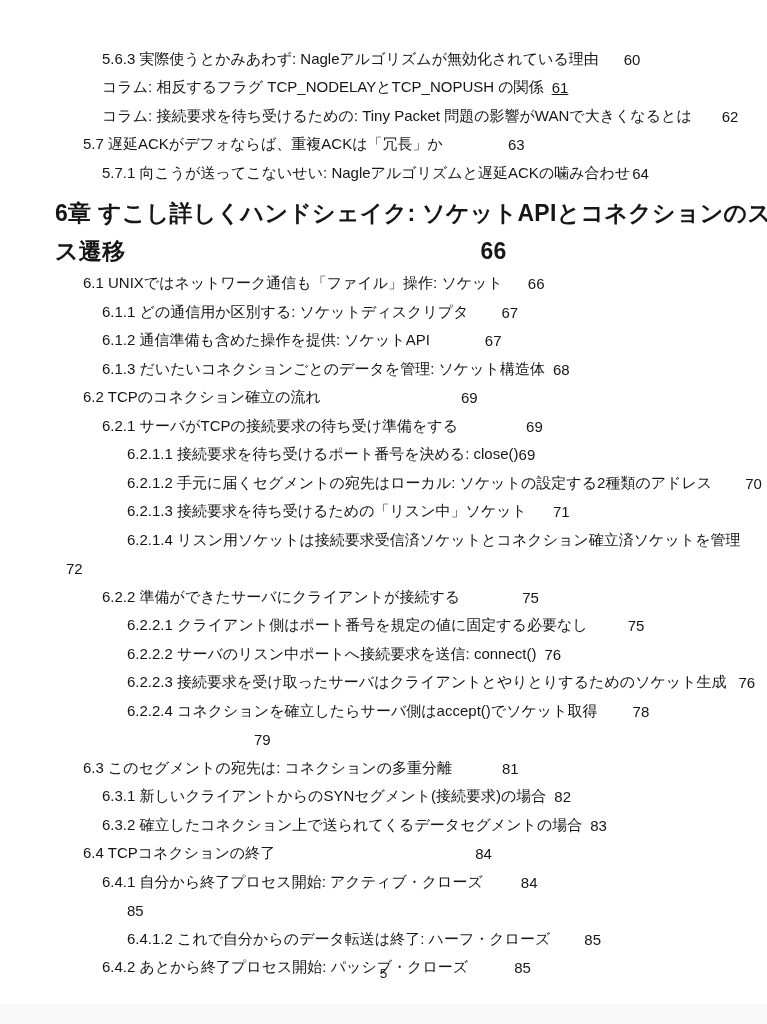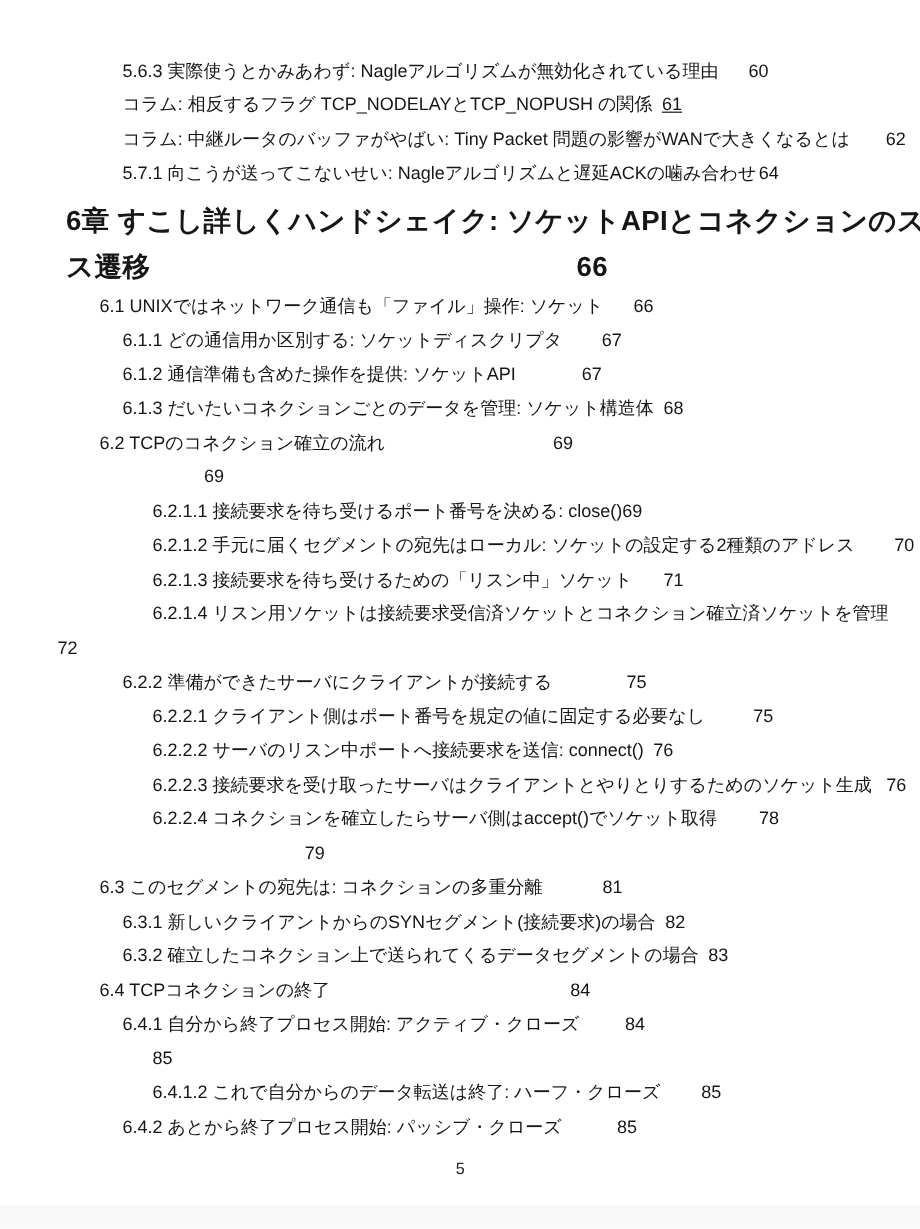--- a/index.html
+++ b/index.html
@@ -17,21 +17,21 @@
   .toc-line {
     height: 28.5px;
     display: flex;
     align-items: center;
     white-space: nowrap;
     font-size: 15px;
   }
   .lvl-1 { padding-left: 83px; }
   .lvl-2 { padding-left: 102px; }
   .lvl-3 { padding-left: 127px; }
-  .cont  { padding-left: 48px; }
+  .cont  { padding-left: 66px; }
   .page-num { display: inline-block; }
   .chapter-heading {
     margin-top: 6px;
     font-size: 23px;
     font-weight: bold;
     line-height: 38px;
     padding-left: 55px;
     white-space: nowrap;
     letter-spacing: 0.3px;
   }
@@ -63,22 +63,26 @@
     <div id="section5-list">
         <div class="toc-line lvl-2">
           <span>5.6.3 実際使うとかみあわず: Nagleアルゴリズムが無効化されている理由</span>
           <span class="page-num" style="margin-left: 25px;">60</span>
         </div>
         <div class="toc-line lvl-2">
           <span>コラム: 相反するフラグ TCP_NODELAYとTCP_NOPUSH の関係</span>
           <span class="page-num" style="margin-left: 8px; text-decoration: underline;">61</span>
         </div>
         <div class="toc-line lvl-2">
-          <span>コラム: 中継ルータのバッファがやばい: Tiny Packet 問題の影響がWANで大きくなるとは</span>
+          <span>コラム: 接続要求を待ち受けるための: Tiny Packet 問題の影響がWANで大きくなるとは</span>
           <span class="page-num" style="margin-left: 30px;">62</span>
+        </div>
+        <div class="toc-line lvl-1">
+          <span>5.7 遅延ACKがデフォならば、重複ACKは「冗長」か</span>
+          <span class="page-num" style="margin-left: 65px;">63</span>
         </div>
         <div class="toc-line lvl-2">
           <span>5.7.1 向こうが送ってこないせい: Nagleアルゴリズムと遅延ACKの噛み合わせ</span>
           <span class="page-num" style="margin-left: 2px;">64</span>
         </div>
       </div>
 
     <div class="chapter-heading">
       <div class="h-line">
         <span>6章 すこし詳しくハンドシェイク: ソケットAPIとコネクションのステータ</span>
@@ -104,20 +108,21 @@
         </div>
         <div class="toc-line lvl-2">
           <span>6.1.3 だいたいコネクションごとのデータを管理: ソケット構造体</span>
           <span class="page-num" style="margin-left: 8px;">68</span>
         </div>
         <div class="toc-line lvl-1">
           <span>6.2 TCPのコネクション確立の流れ</span>
           <span class="page-num" style="margin-left: 140px;">69</span>
         </div>
         <div class="toc-line lvl-2">
+          <span>6.2.1 サーバがTCPの接続要求の待ち受け準備をする</span>
           <span class="page-num" style="margin-left: 68px;">69</span>
         </div>
         <div class="toc-line lvl-3">
           <span>6.2.1.1 接続要求を待ち受けるポート番号を決める: close()</span>
           <span class="page-num" style="margin-left: 0px;">69</span>
         </div>
         <div class="toc-line lvl-3">
           <span>6.2.1.2 手元に届くセグメントの宛先はローカル: ソケットの設定する2種類のアドレス</span>
           <span class="page-num" style="margin-left: 33px;">70</span>
         </div>

